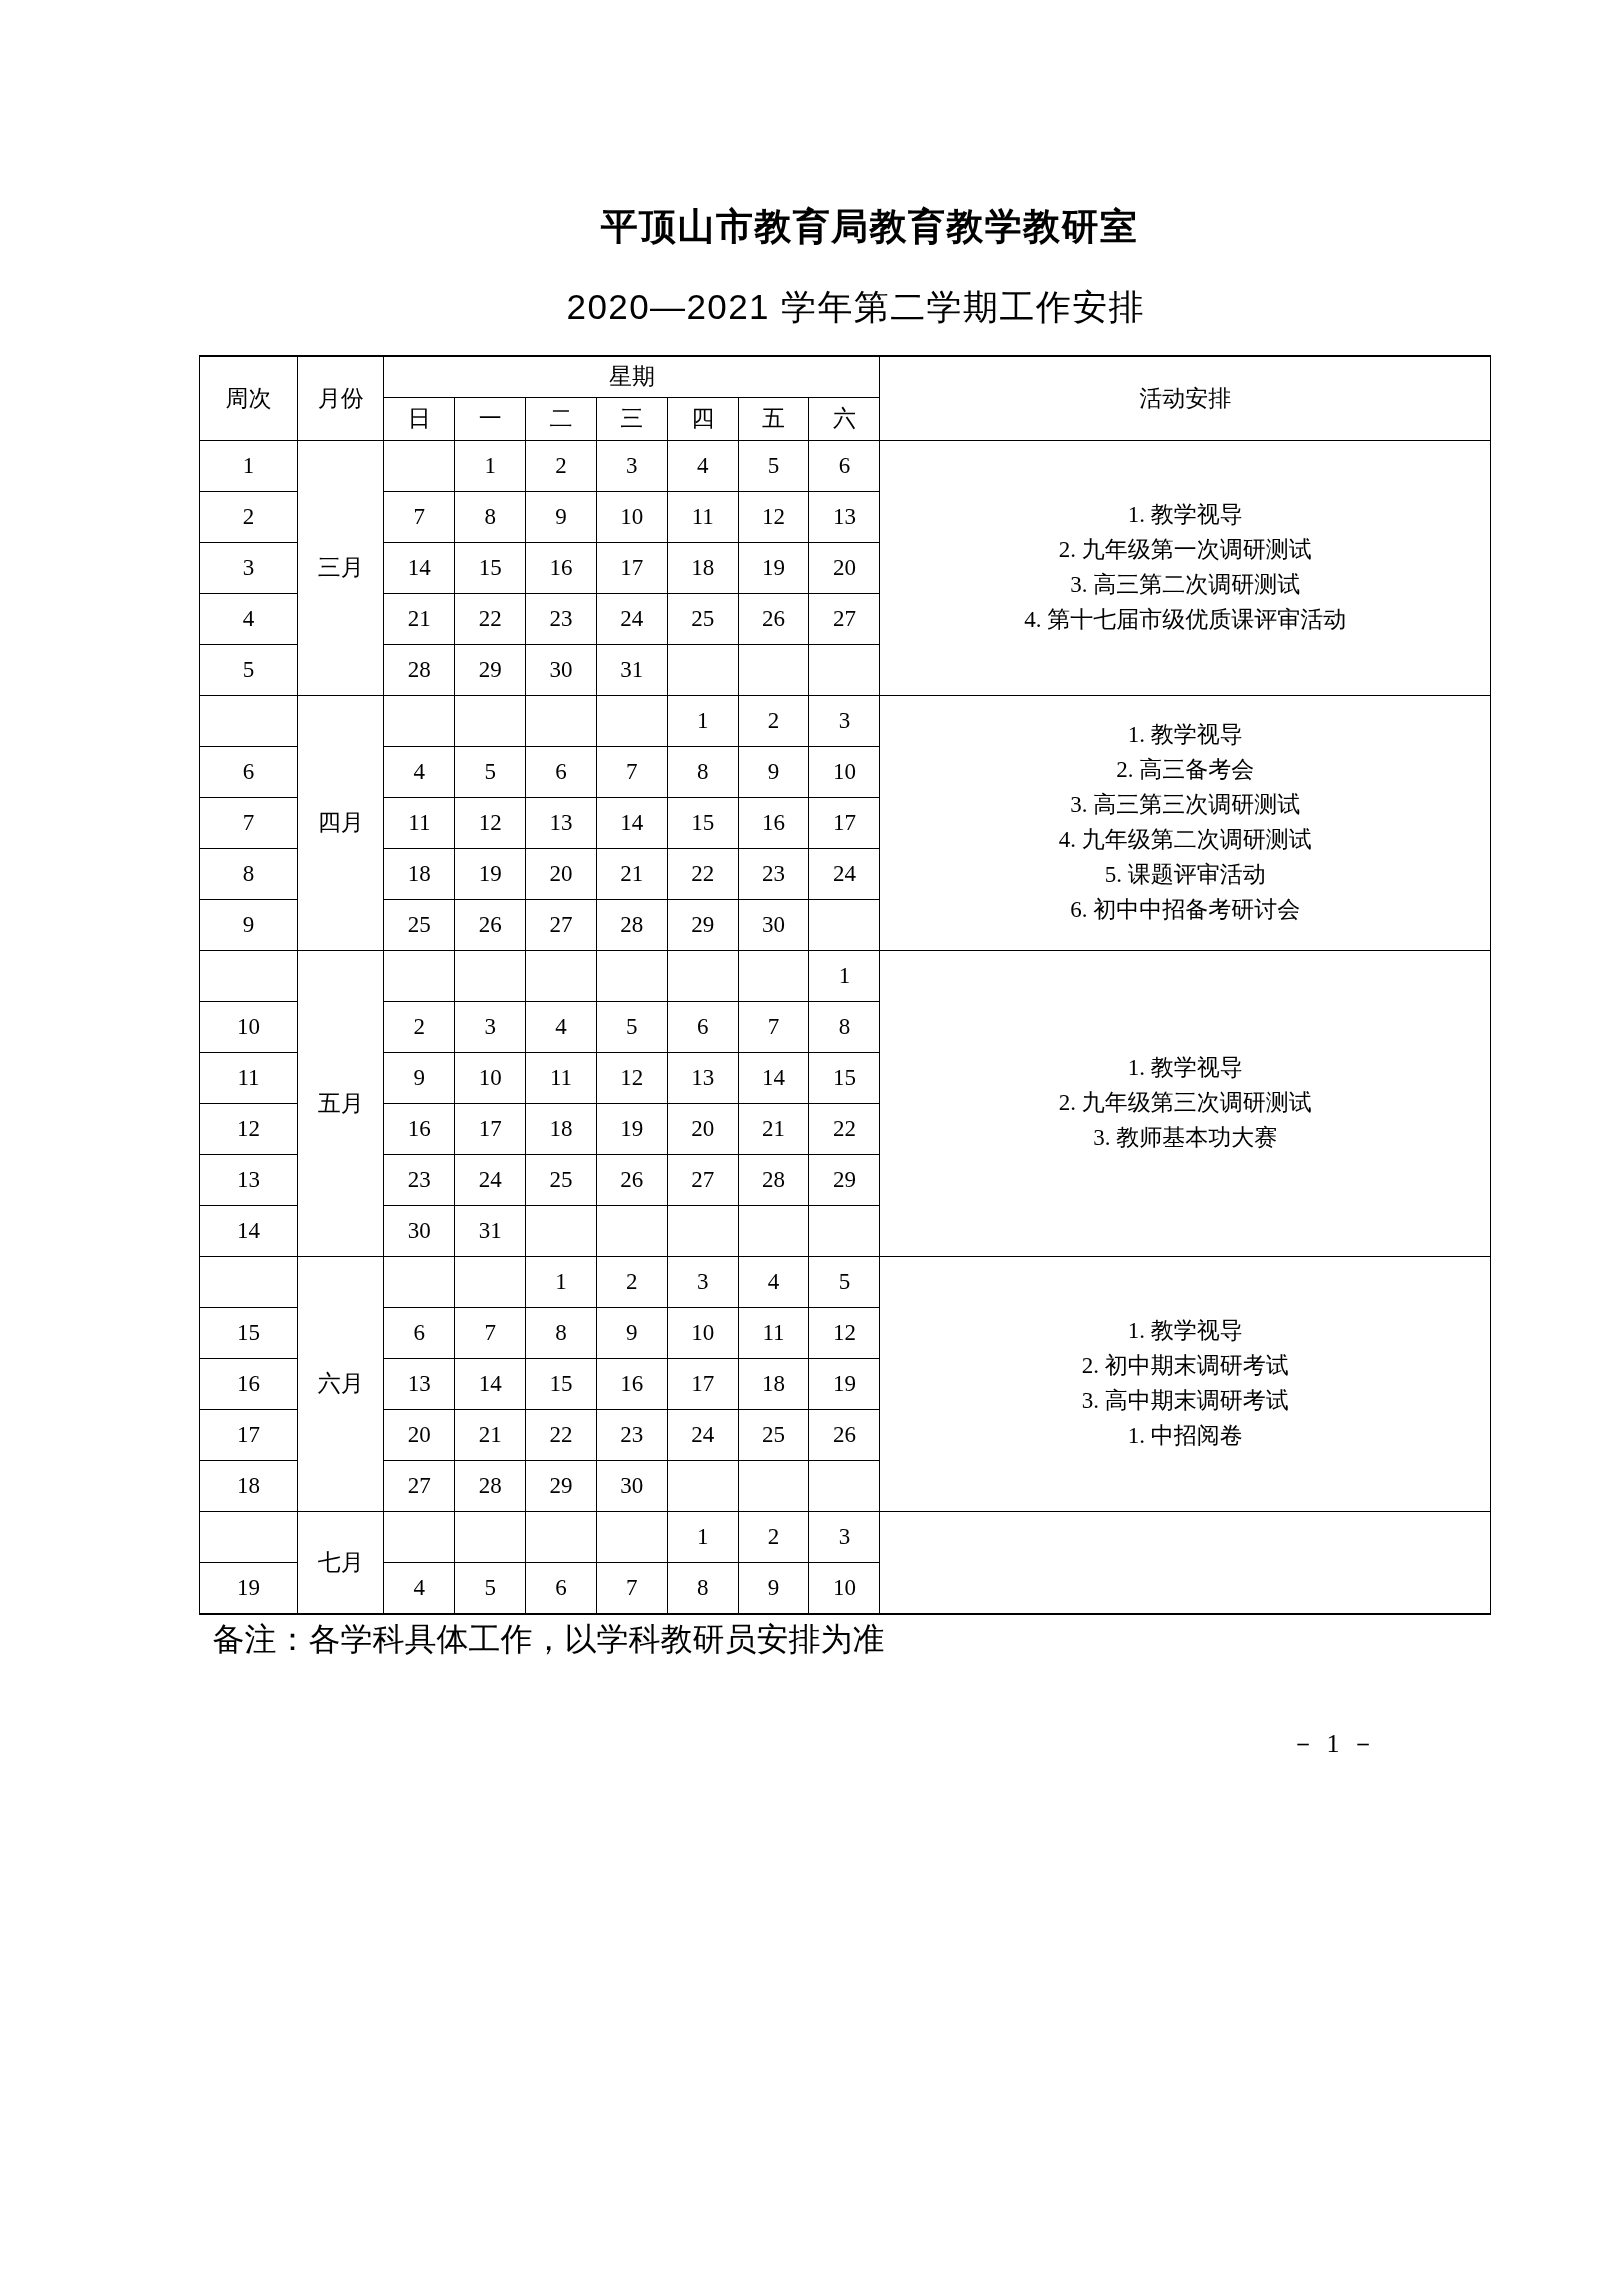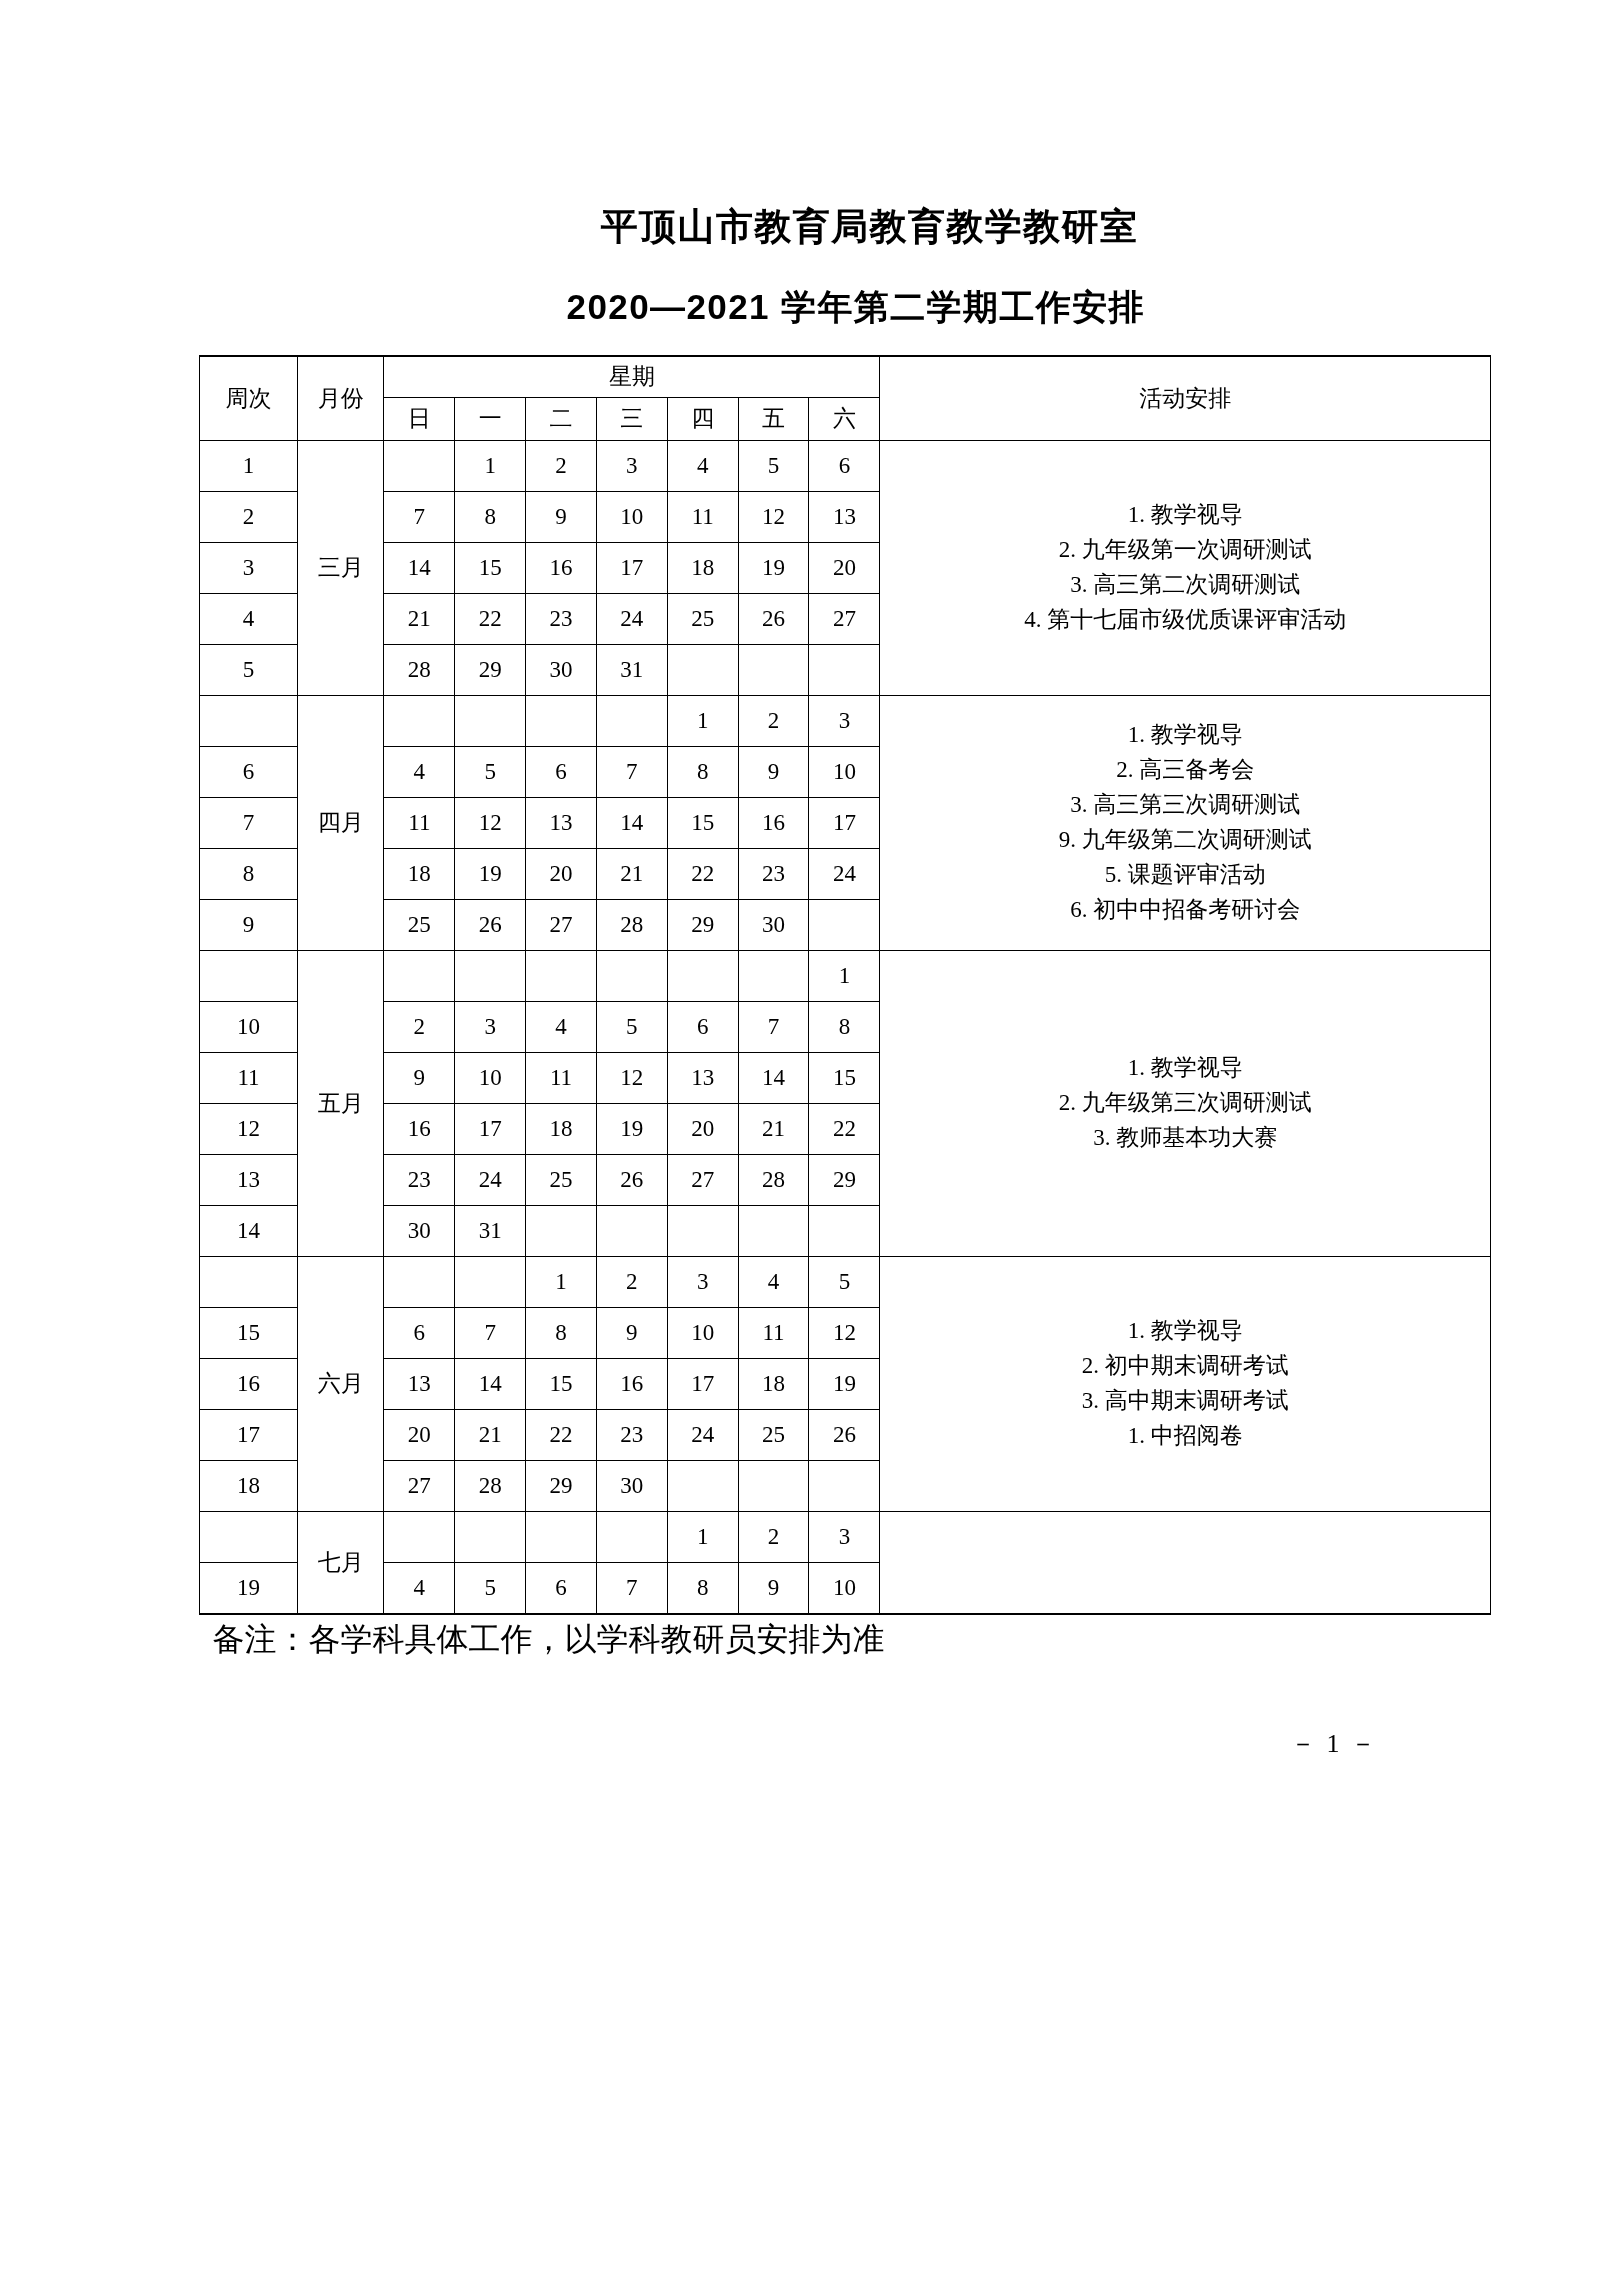--- a/index.html
+++ b/index.html
@@ -36,21 +36,21 @@
     font-family: "Liberation Sans", "DejaVu Sans", sans-serif;
     font-weight: bold;
     font-size: 37px;
     letter-spacing: 1.4px;
     line-height: 1.25;
     margin: 0 0 35px 0;
     padding-left: 41px;
   }
   .title-line-2 {
     font-family: "Liberation Sans", "DejaVu Sans", sans-serif;
-    font-weight: bold;
+    font-weight: normal;
     font-size: 35px;
     letter-spacing: 1.4px;
     line-height: 1.25;
     margin: 0 0 26px 0;
     padding-left: 13.6px;
   }
 
   
   table.cal {
     border-collapse: collapse;
@@ -247,21 +247,21 @@
             <td class="day thick-top"></td>
             <td class="day thick-top"></td>
             <td class="day thick-top">1</td>
             <td class="day thick-top">2</td>
             <td class="day thick-top">3</td>
             <td class="activity thick-top" rowspan="5">
               <ul class="act-list">
                 <li>1. 教学视导</li>
                 <li>2. 高三备考会</li>
                 <li>3. 高三第三次调研测试</li>
-                <li>9. 九年级第二次调研测试</li>
+                <li>4. 九年级第二次调研测试</li>
                 <li>5. 课题评审活动</li>
                 <li>6. 初中中招备考研讨会</li>
               </ul>
             </td>
           </tr>
           <tr class="dr">
             <td class="week-num">6</td>
             <td class="day">4</td>
             <td class="day">5</td>
             <td class="day">6</td>

